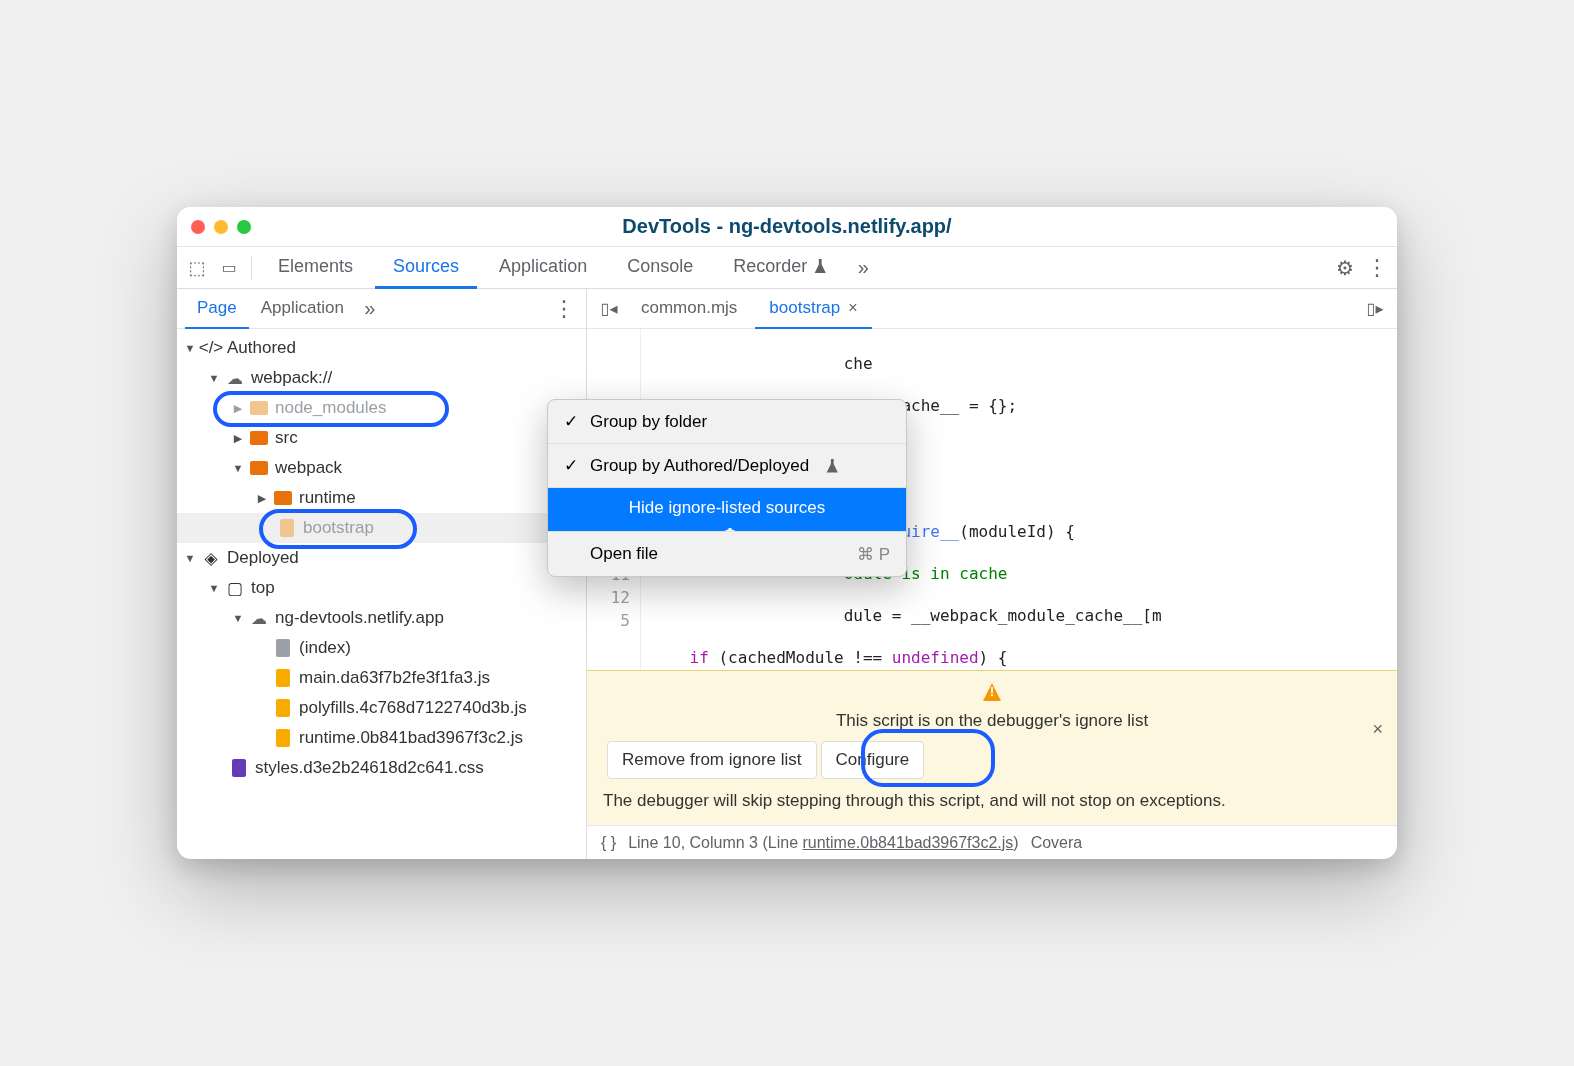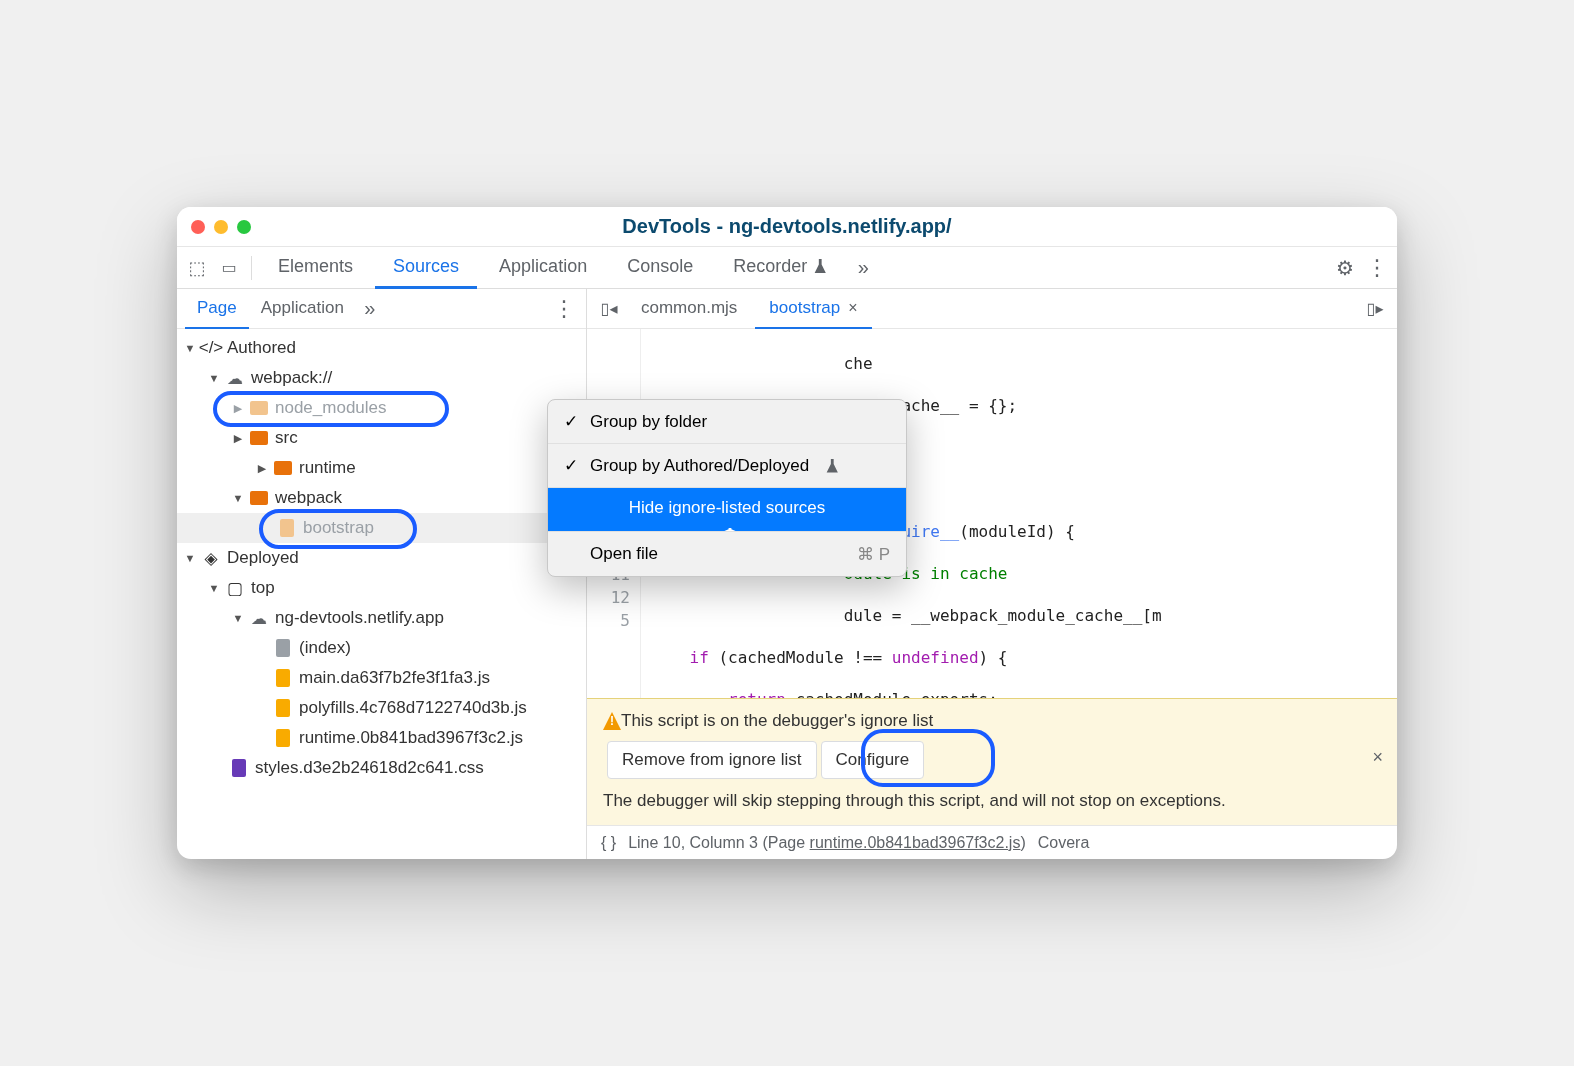--- a/index.html
+++ b/index.html
@@ -108,21 +108,21 @@
   .cmt { color:#008000; }
   
   .warn {
     background:#fdf7df;
     border-top:1px solid #e5d27a;
     padding:12px 16px 14px 16px;
     position:relative;
     font-size:17px;
     color:#333;
   }
-  .warn-title { display:flex; align-items:center; margin-bottom:10px; }
+  .warn-title { display:flex; align-items:center; gap:10px; margin-bottom:10px;flex-direction:column; }
   .warn-tri { width:18px; height:18px; background:#f29900; clip-path:polygon(50% 0,100% 100%,0 100%); position:relative; }
   .warn-tri::after { content:'!'; position:absolute; left:0; right:0; text-align:center; top:2px; color:#fff; font-weight:bold; font-size:12px; }
   .warn-btns { display:flex; gap:4px; margin-bottom:12px; margin-left:4px; }
   .wbtn { background:#fff; border:1px solid #dadce0; border-radius:4px; padding:8px 14px; font-size:17px; color:#333; cursor:pointer; }
   .warn-close { position:absolute; right:14px; top:48px; font-size:18px; color:#5f6368; cursor:pointer; }
   
   .status {
     height:34px;
     border-top:1px solid #e6e6e6;
     display:flex;
@@ -219,33 +219,33 @@
             </span>
           <span class="trow-label dim">node_modules</span>
         </div>
         <div class="trow" style="padding-left:54px;">
           <span class="arrow right"></span>
           <span class="ticon">
               <span class="folder folder-open"></span>
             </span>
           <span class="trow-label">src</span>
         </div>
+        <div class="trow" style="padding-left:54px;">
+          <span class="arrow down"></span>
+          <span class="ticon">
+              <span class="folder folder-open"></span>
+            </span>
+          <span class="trow-label">webpack</span>
+        </div>
         <div class="trow" style="padding-left:78px;">
           <span class="arrow right"></span>
           <span class="ticon">
               <span class="folder folder-open"></span>
             </span>
           <span class="trow-label">runtime</span>
-        </div>
-        <div class="trow" style="padding-left:54px;">
-          <span class="arrow down"></span>
-          <span class="ticon">
-              <span class="folder folder-open"></span>
-            </span>
-          <span class="trow-label">webpack</span>
         </div>
         <div class="trow sel" style="padding-left:96px;">
           <span class="ticon">
               <span class="file file-dim"></span>
             </span>
           <span class="trow-label dim">bootstrap</span>
         </div>
         <div class="trow" style="padding-left:6px;">
           <span class="arrow down"></span>
           <span class="ticon">◈</span>
@@ -354,21 +354,21 @@
           <div class="highlight" style="left:254px; top:-12px; width:134px; height:58px; border-radius:22px;"></div>
         </div>
         <div>The debugger will skip stepping through this script, and will not stop on exceptions.</div>
         <div class="warn-close">×</div>
       </div>
 
       <div class="status">
         <span>{ }</span>
         <span>
           <span>Line 10, Column 3</span>
-          <span>(Page </span><a href="#">runtime.0b841bad3967f3c2.js</a><span>)</span>
+          <span>(Line </span><a href="#">runtime.0b841bad3967f3c2.js</a><span>)</span>
         </span>
         <span>Covera</span>
       </div>
     </div>
 
     <div class="cmenu">
       <div class="cmitem">
         <span class="check">✓</span>
         <span>Group by folder</span>
       </div>

